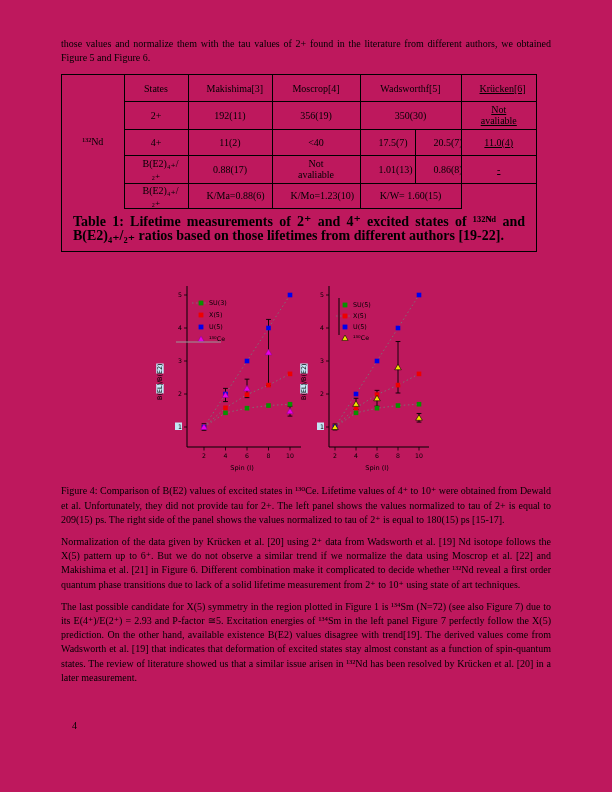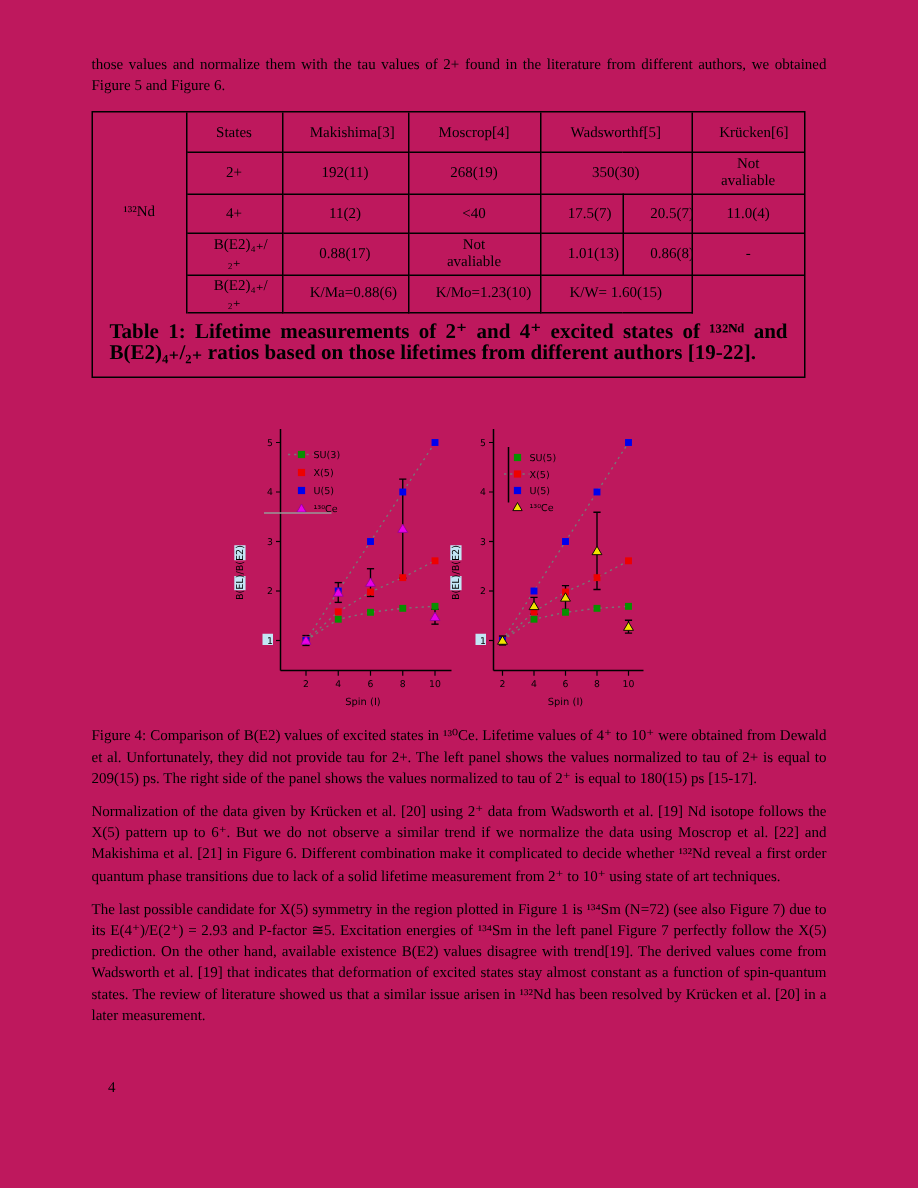--- a/index.html
+++ b/index.html
@@ -14,21 +14,21 @@
 
   
   .table-box{border:1px solid #000;width:474px;margin:9px 0 0 0;}
   .table-box table{border-collapse:collapse;width:100%;table-layout:fixed;}
   .table-box td{
     border:1px solid #000;text-align:center;vertical-align:middle;
     font-size:10px;padding:1px 18px;overflow:hidden;
   }
   .table-box tr.r1 td{border-top:none;}
   td.ndcell{border:none!important;border-right:1px solid #000!important;}
-  td.noR{border-right:none;}
+  td.noR{border-right:none;text-decoration:underline;}
   td.open{border:none;}
   .tcaption{
     padding:6px 11px 8px 11px;font-weight:bold;font-size:14px;
     line-height:14.2px;text-align:justify;
   }
 
   
   .figure-wrap{width:332px;height:202px;margin:26px 0 4px 88px;}
   .fig-caption{margin-bottom:8px;}
   .pagenum{position:absolute;left:72px;top:720px;font-size:10px;}
@@ -57,21 +57,21 @@
           <td class="ndcell" rowspan="5">¹³²Nd</td>
           <td>States</td>
           <td>Makishima[3]</td>
           <td>Moscrop[4]</td>
           <td colspan="2">Wadsworthf[5]</td>
           <td class="noR">Krücken[6]</td>
         </tr>
         <tr style="height:28px">
           <td>2+</td>
           <td>192(11)</td>
-          <td>268(19)</td>
+          <td>356(19)</td>
           <td colspan="2">350(30)</td>
           <td class="noR">Not avaliable</td>
         </tr>
         <tr style="height:26px">
           <td>4+</td>
           <td>11(2)</td>
           <td>&lt;40</td>
           <td>17.5(7)</td>
           <td>20.5(7)</td>
           <td class="noR">11.0(4)</td>

